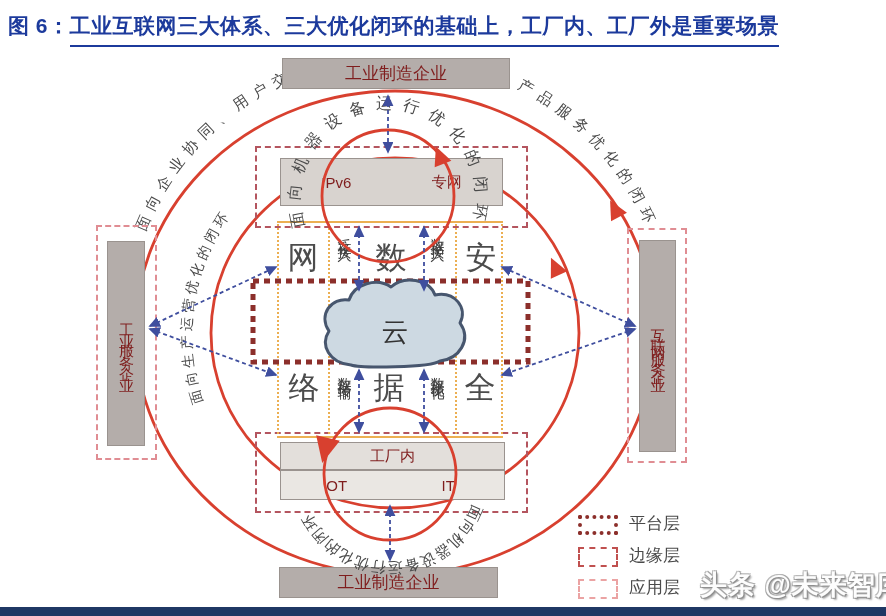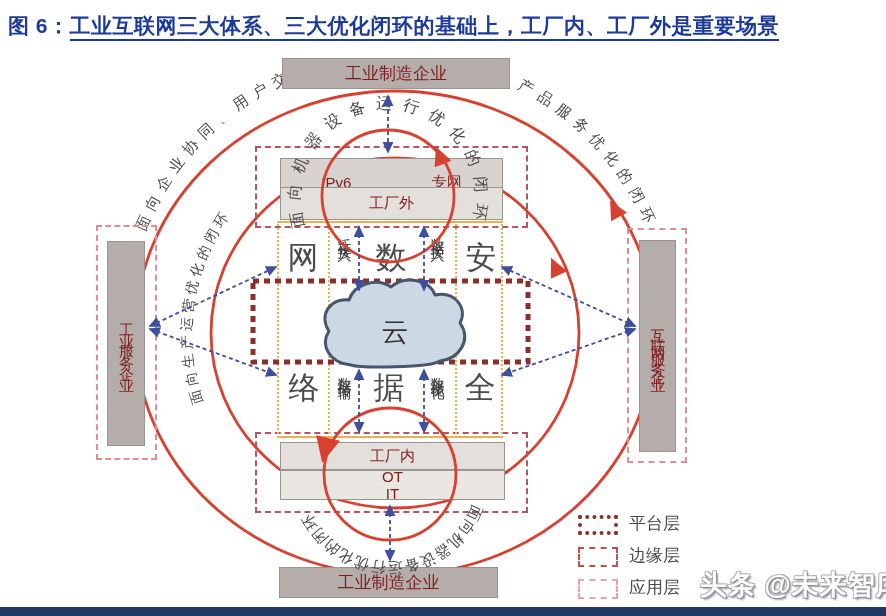--- a/index.html
+++ b/index.html
@@ -2,21 +2,21 @@
 <html><head>
 <meta charset="utf-8">
 <style>
   html,body{margin:0;padding:0;background:#fff;}
   .stage{position:relative;width:886px;height:616px;background:#fff;overflow:hidden;
          font-family:"Liberation Sans","DejaVu Sans",sans-serif;}
   .layer{position:absolute;left:0;top:0;width:886px;height:616px;pointer-events:none;}
   
   .title{position:absolute;left:8px;top:12px;width:872px;font-size:21px;font-weight:bold;
          color:#1c3a9c;letter-spacing:0.5px;white-space:nowrap;}
-  .title .main{border-bottom:2.5px solid #1c3a9c;padding-bottom:2px;}
+  .title .main{border-bottom:2.5px solid #1c3a9c;padding-bottom:8px;}
   
   .gbox{position:absolute;box-sizing:border-box;border:1px solid #9a938f;background:#b4adaa;
         display:flex;align-items:center;justify-content:center;color:#7f1d1d;font-size:17px;}
   .vtext{writing-mode:vertical-rl;text-orientation:upright;letter-spacing:11px;font-size:15px;}
   .litebox{background:#d8d3cf;font-size:15px;}
   .cells{display:flex;}
   .cells span{flex:1;text-align:center;}
   
   .rect{position:absolute;box-sizing:border-box;}
   .app-rect{border:2px dashed #e08d93;}
@@ -82,24 +82,23 @@
 
   <div class="gbox" style="left:282px;top:58px;width:228px;height:31px;">工业制造企业</div>
   <div class="gbox" style="left:279px;top:567px;width:219px;height:31px;">工业制造企业</div>
   <div class="gbox vtext" style="left:107px;top:241px;width:38px;height:205px;">工业服务企业</div>
   <div class="gbox vtext" style="left:639px;top:240px;width:37px;height:212px;letter-spacing:8px;">互联网服务企业</div>
 
   <div class="gbox litebox cells" style="left:280px;top:158px;width:223px;height:48px;">
     <span>IPv6</span>
     <span>专网</span>
   </div>
-  <div class="gbox litebox" style="left:280px;top:187px;width:223px;height:33px;background:#e3dfdb;">工厂外</div>
 
   <div class="gbox litebox" style="left:280px;top:442px;width:225px;height:28px;background:#e3dfdb;">工厂内</div>
-  <div class="gbox litebox cells" style="left:280px;top:470px;width:225px;height:30px;background:#eae7e3;flex-direction:column;">
+  <div class="gbox litebox cells" style="left:280px;top:470px;width:225px;height:30px;background:#eae7e3;">
     <span>OT</span>
     <span>IT</span>
   </div>
 
   <div class="gchar" style="left:283px;top:238px;">网</div>
   <div class="gchar" style="left:371px;top:238px;">数</div>
   <div class="gchar" style="left:461px;top:238px;">安</div>
   <div class="gchar" style="left:284px;top:368px;">络</div>
   <div class="gchar" style="left:369px;top:368px;">据</div>
   <div class="gchar" style="left:460px;top:368px;">全</div>

